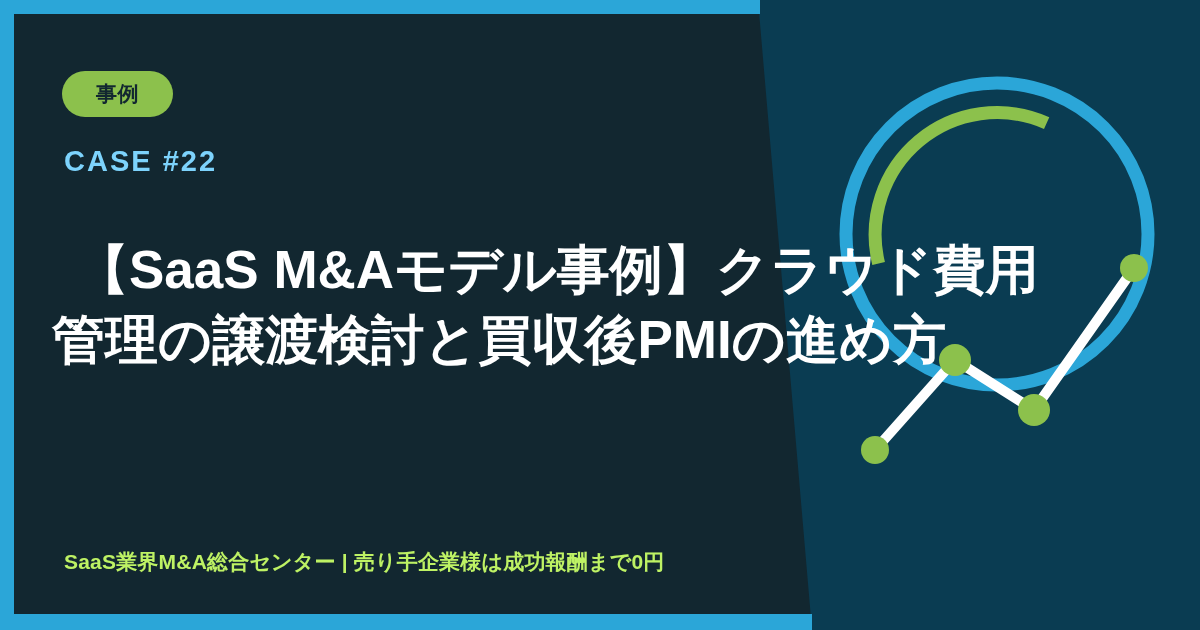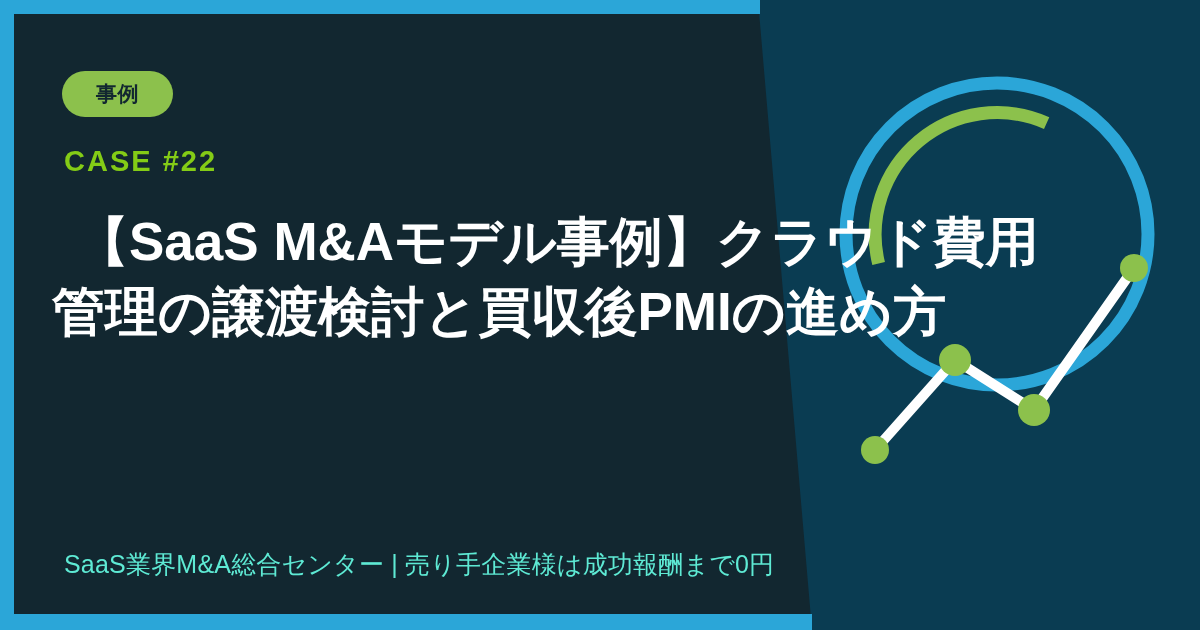--- a/index.html
+++ b/index.html
@@ -96,21 +96,21 @@
     line-height: 46px;
     letter-spacing: 0.5px;
     white-space: nowrap;
     box-sizing: border-box;
   }
 
   .case-label {
     position: absolute;
     left: 64px;
     top: 145px;
-    color: #84cc16;
+    color: #7dd3fc;
     font-size: 29px;
     font-weight: bold;
     letter-spacing: 2px;
     white-space: nowrap;
   }
 
   .headline {
     position: absolute;
     left: 52px;
     top: 207px;
@@ -118,29 +118,29 @@
     color: #ffffff;
     font-size: 53px;
     font-weight: bold;
     line-height: 1.32;
     letter-spacing: 0px;
   }
   .headline .line {
     display: block;
     white-space: nowrap;
   }
-  .headline .line-1 { padding-left: 24px; }
+  .headline .line-1 { padding-left: 24px; margin-top: 28px; }
 
   .footer {
     position: absolute;
     left: 64px;
     top: 548px;
-    color: #5eead4;
-    font-size: 25px;
-    font-weight: normal;
+    color: #bef264;
+    font-size: 21px;
+    font-weight: bold;
     letter-spacing: 0.2px;
     white-space: nowrap;
   }
 </style>
 </head>
 <body>
 
 <div id="og-card">
 
   <div class="bg-right"></div>

